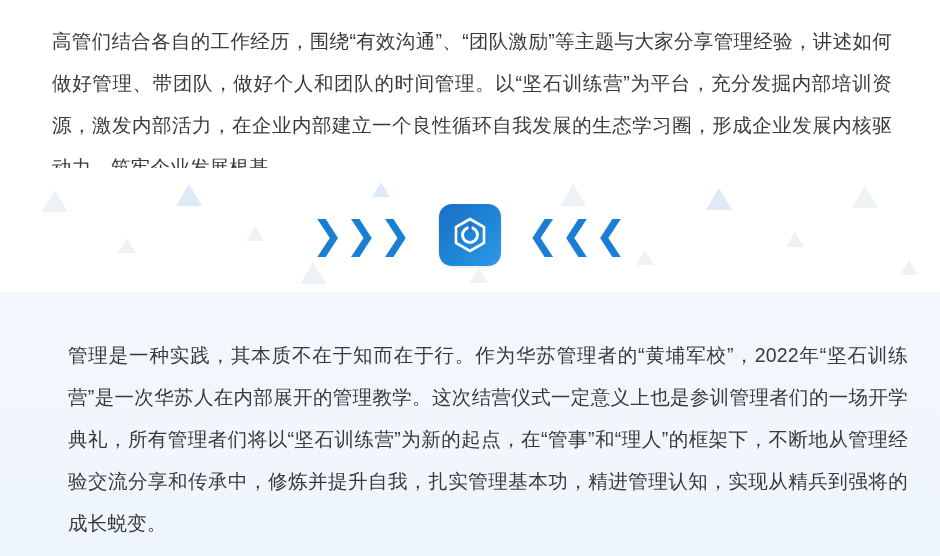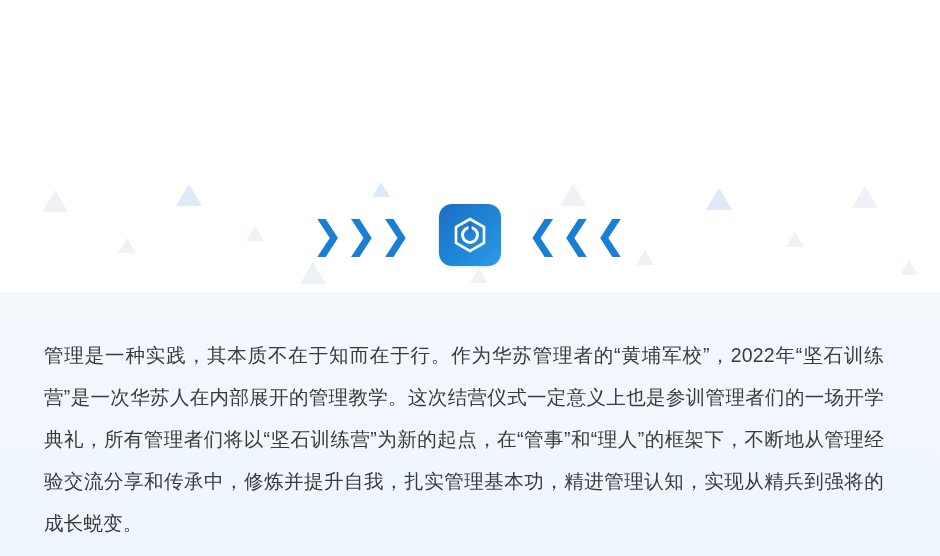--- a/index.html
+++ b/index.html
@@ -110,31 +110,32 @@
   .panel {
     position: absolute;
     left: 0;
     top: 292px;
     width: 940px;
     height: 264px;
     background: linear-gradient(180deg, #f3f8fd 0%, #eef5fc 100%);
   }
   .panel .para-bottom {
     position: absolute;
-    left: 44px;
+    left: 68px;
     top: 22px;
     width: 840px;
     color: #3a3a3a;
   }
 </style>
 </head>
 <body>
 
 <div class="page">
 
+  <p class="para para-top">高管们结合各自的工作经历，围绕“有效沟通”、“团队激励”等主题与大家分享管理经验，讲述如何做好管理、带团队，做好个人和团队的时间管理。以“坚石训练营”为平台，充分发掘内部培训资源，激发内部活力，在企业内部建立一个良性循环自我发展的生态学习圈，形成企业发展内核驱动力，筑牢企业发展根基。</p>
 
   <div class="divider-band">
     <span class="tri" style="left:42px;  top:22px;"></span>
     <span class="tri sm" style="left:118px; top:70px;"></span>
     <span class="tri blue" style="left:176px; top:16px;"></span>
     <span class="tri sm" style="left:246px; top:58px;"></span>
     <span class="tri" style="left:300px; top:94px;"></span>
     <span class="tri sm blue" style="left:372px; top:14px;"></span>
     <span class="tri sm" style="left:470px; top:100px;"></span>
     <span class="tri" style="left:560px; top:16px;"></span>

